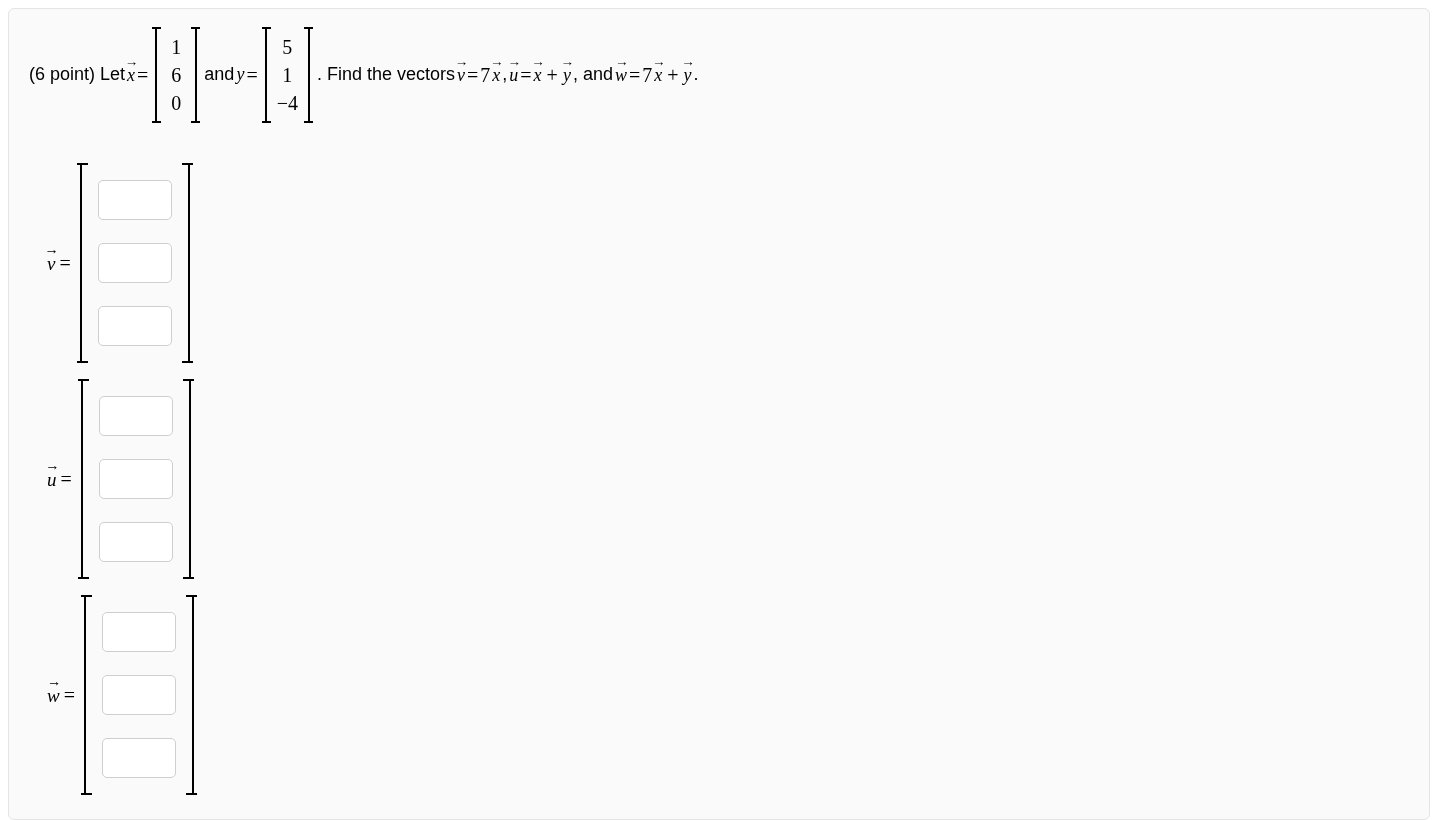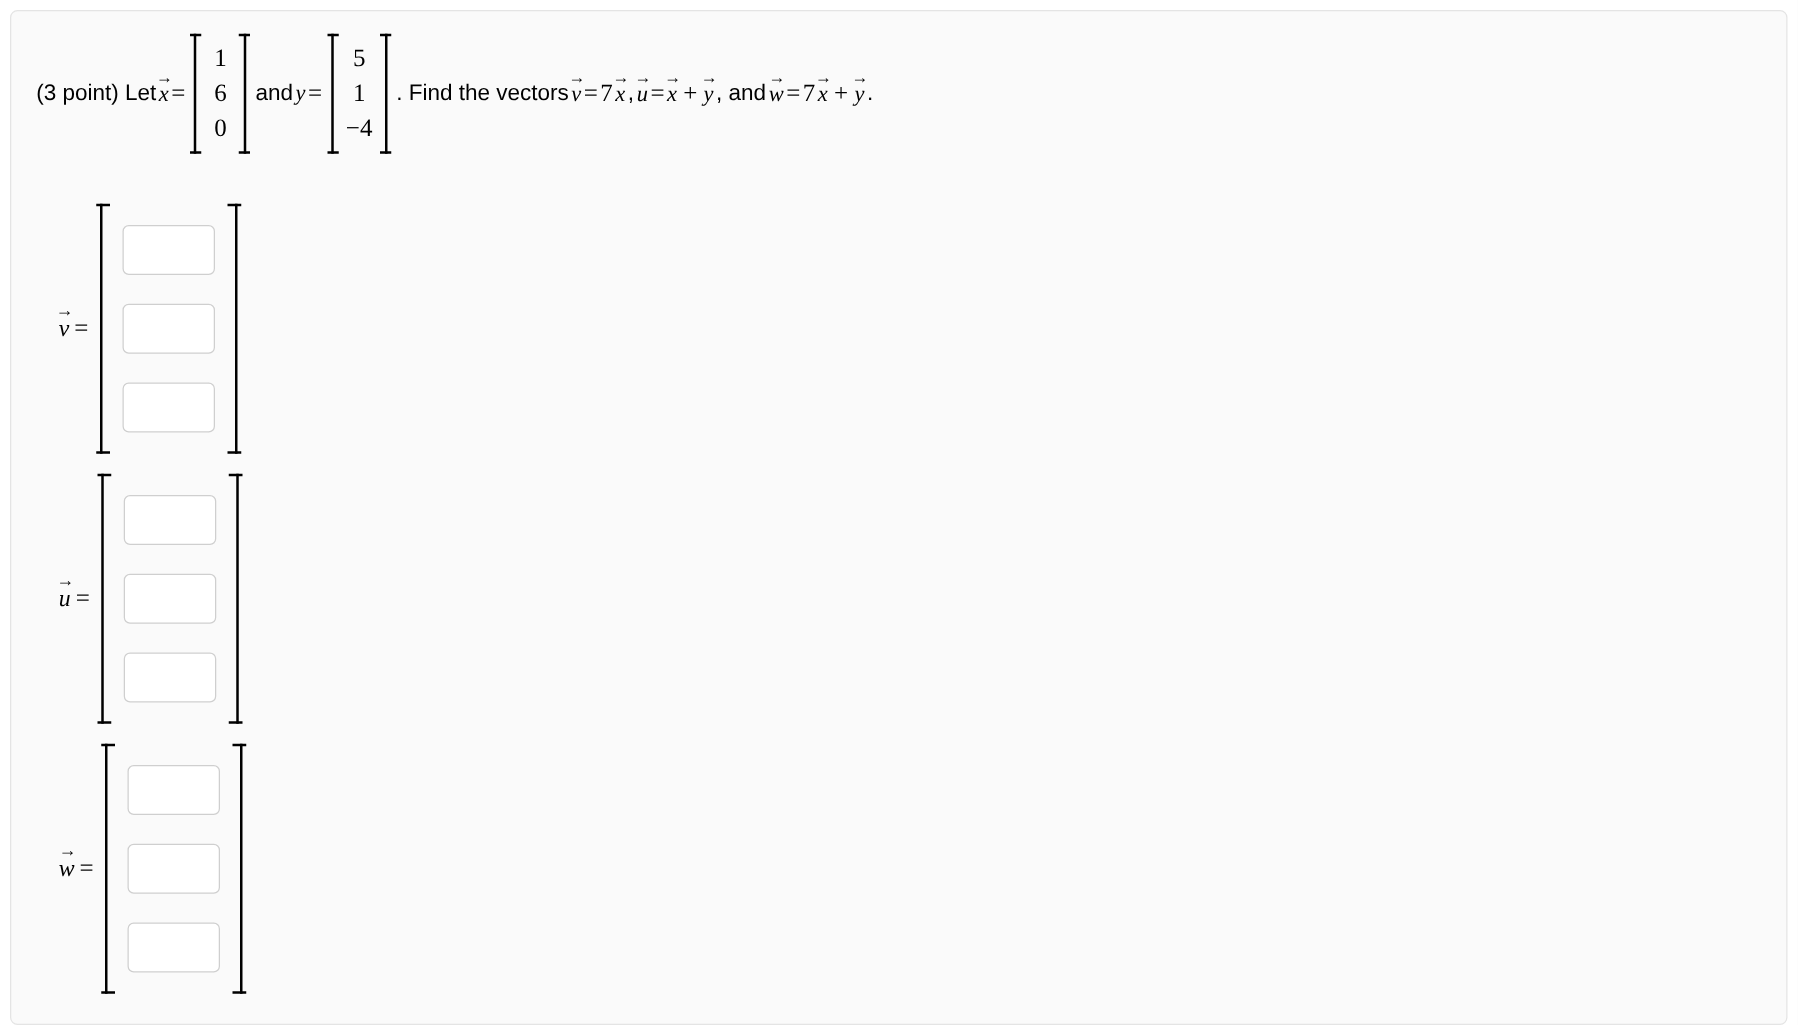--- a/index.html
+++ b/index.html
@@ -130,21 +130,21 @@
   .eq { font-family: "Times New Roman", Times, serif; font-size: 20px; }
   .op { font-family: "Times New Roman", Times, serif; font-size: 20px; margin: 0 3px; }
   .num { font-family: "Times New Roman", Times, serif; font-size: 20px; }
 </style>
 </head>
 <body>
 
 <div class="panel">
 
   <div class="question">
-    <span>(3 point) Let </span>
+    <span>(6 point) Let </span>
     <span class="arrow-over">x</span>
     <span class="eq">=</span>
 
     <span class="smvec">
       <span class="bracket left"></span>
       <span class="col">
         <span>1</span>
         <span>6</span>
         <span>0</span>
       </span>

